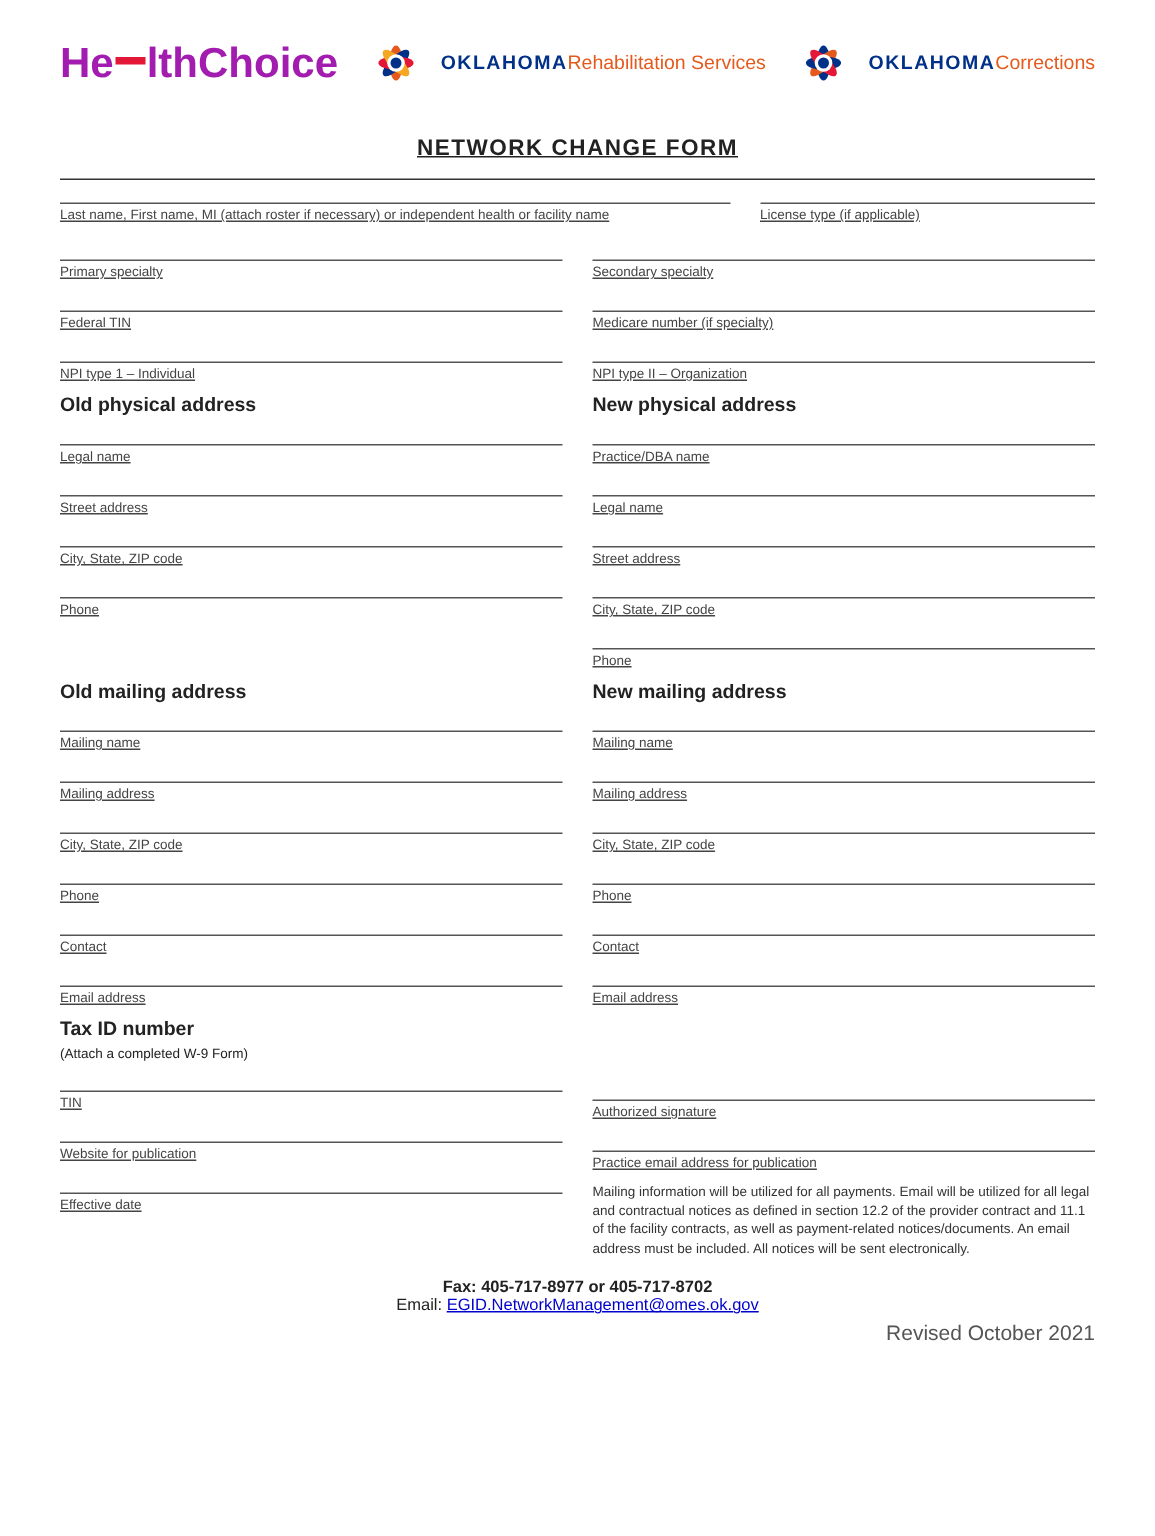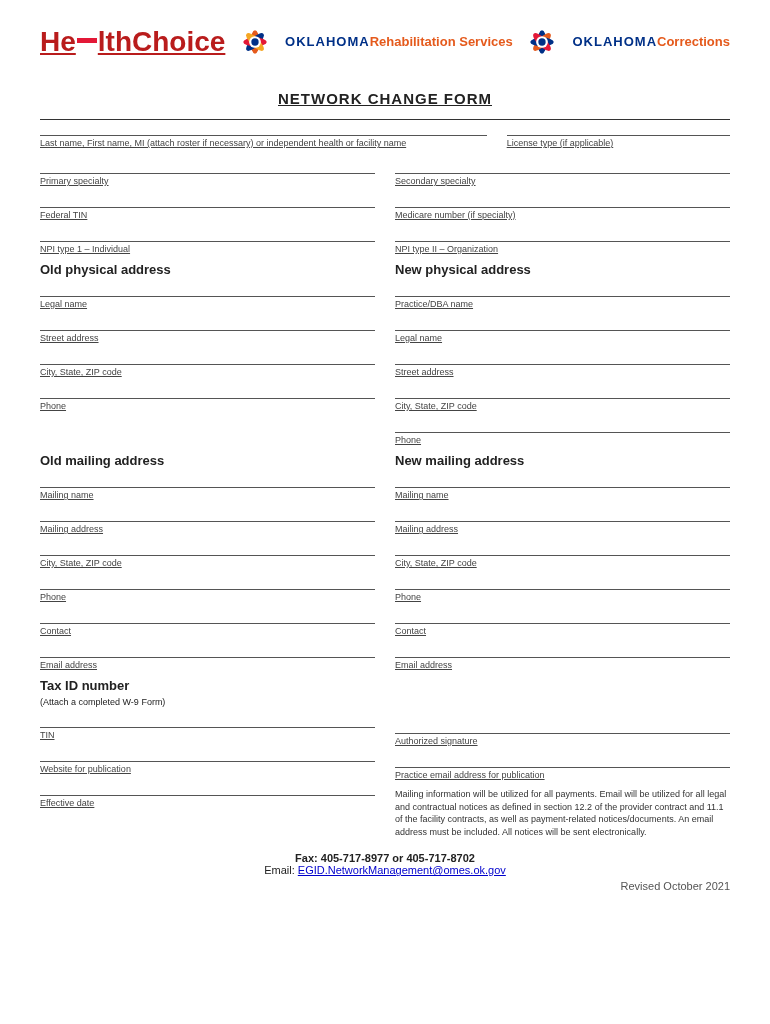--- a/index.html
+++ b/index.html
@@ -31,21 +31,21 @@
     }
     .okla-text-block .okla-state {
       font-size: 13px;
       font-weight: bold;
       color: #003087;
       letter-spacing: 1px;
     }
     .okla-text-block .okla-dept {
       font-size: 13px;
       color: #e55a1c;
-      font-weight: bold;
+      font-weight: normal;
     }
     .page-title {
       text-align: center;
       font-size: 15px;
       font-weight: bold;
       letter-spacing: 1px;
       margin-bottom: 12px;
       text-decoration: underline;
     }
     .full-line {
@@ -102,21 +102,21 @@
       font-size: 11px;
     }
     .footer-section .fax-line {
       font-weight: bold;
     }
     .footer-section a {
       color: #0000cc;
     }
     .revised {
       text-align: right;
-      font-size: 11px;
+      font-size: 14px;
       color: #555;
       margin-top: 4px;
     }
     .notice-text {
       font-size: 9px;
       color: #333;
       line-height: 1.4;
       margin-top: 4px;
     }
     .right-bottom {
@@ -126,22 +126,21 @@
       flex: 1;
     }
     
     .star-svg { width: 44px; height: 44px; }
 
     
     .hc-logo {
       font-family: Arial, sans-serif;
       font-size: 28px;
       font-weight: bold;
-      color: #b91c1c;
-      text-decoration: underline;
+      color: #a21caf;
     }
     .hc-red-dash {
       display: inline-block;
       background: #e31837;
       width: 20px;
       height: 5px;
       vertical-align: middle;
       margin: 0 1px;
       position: relative;
       top: -3px;

